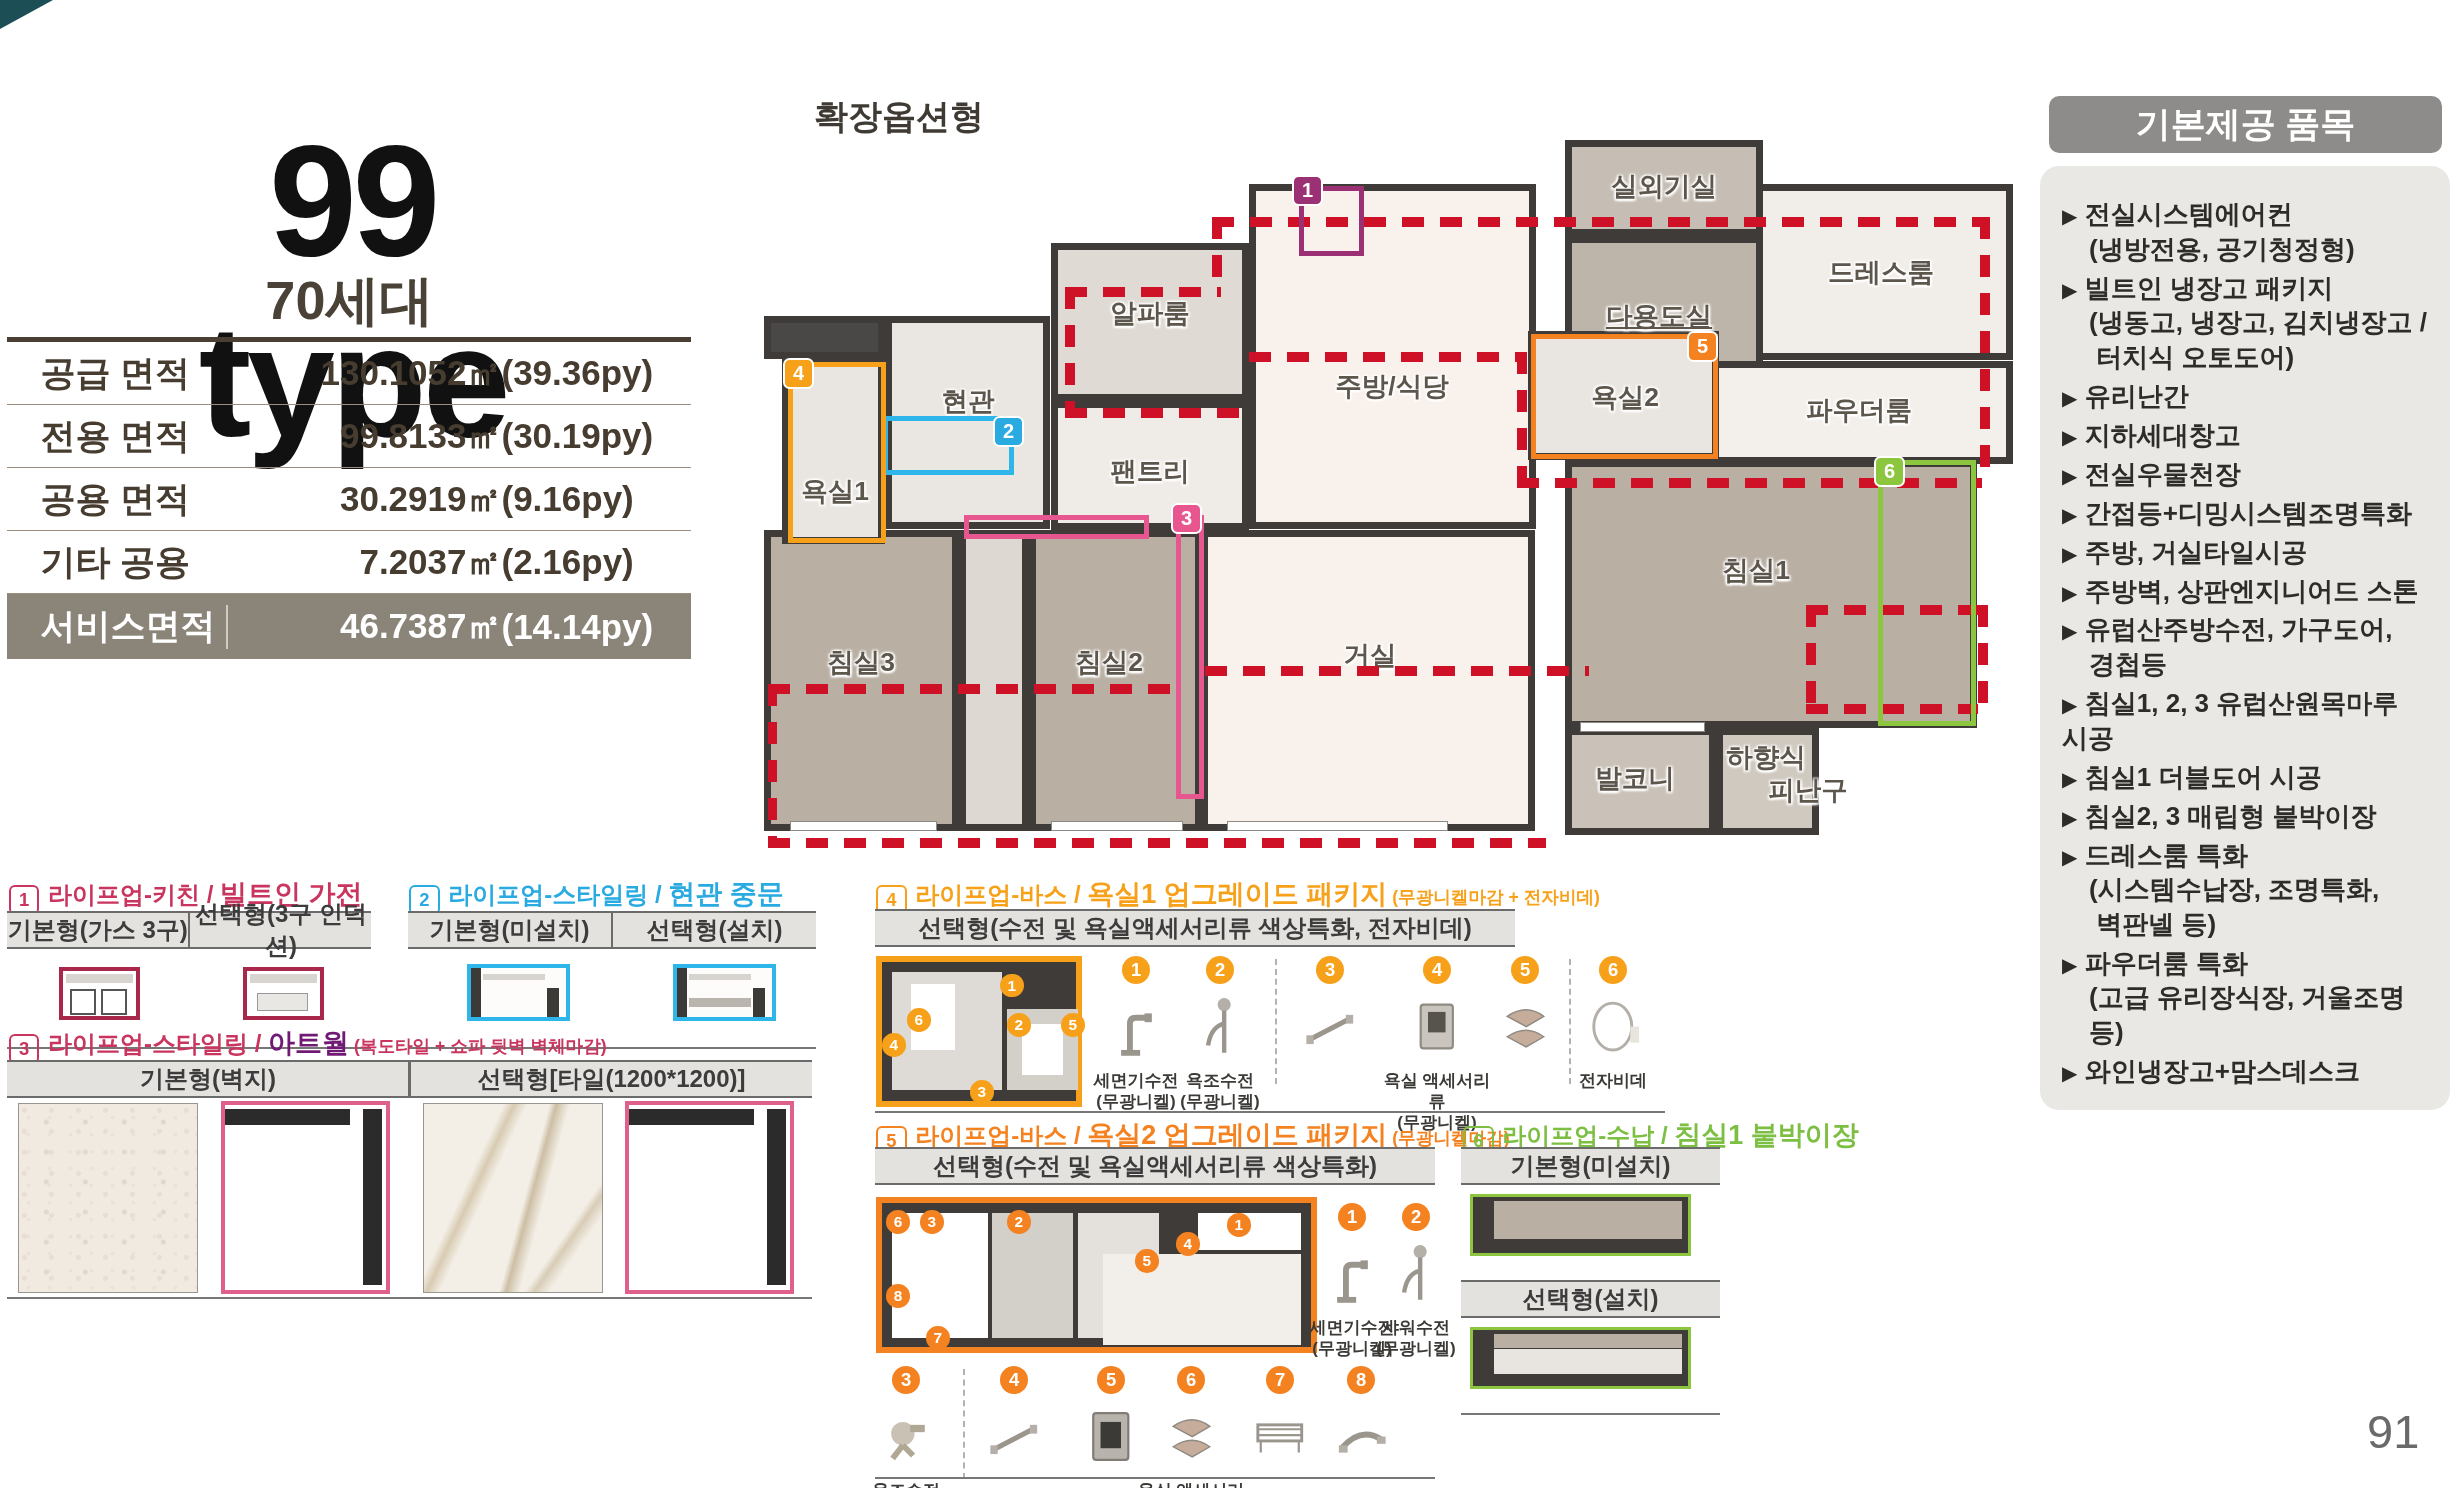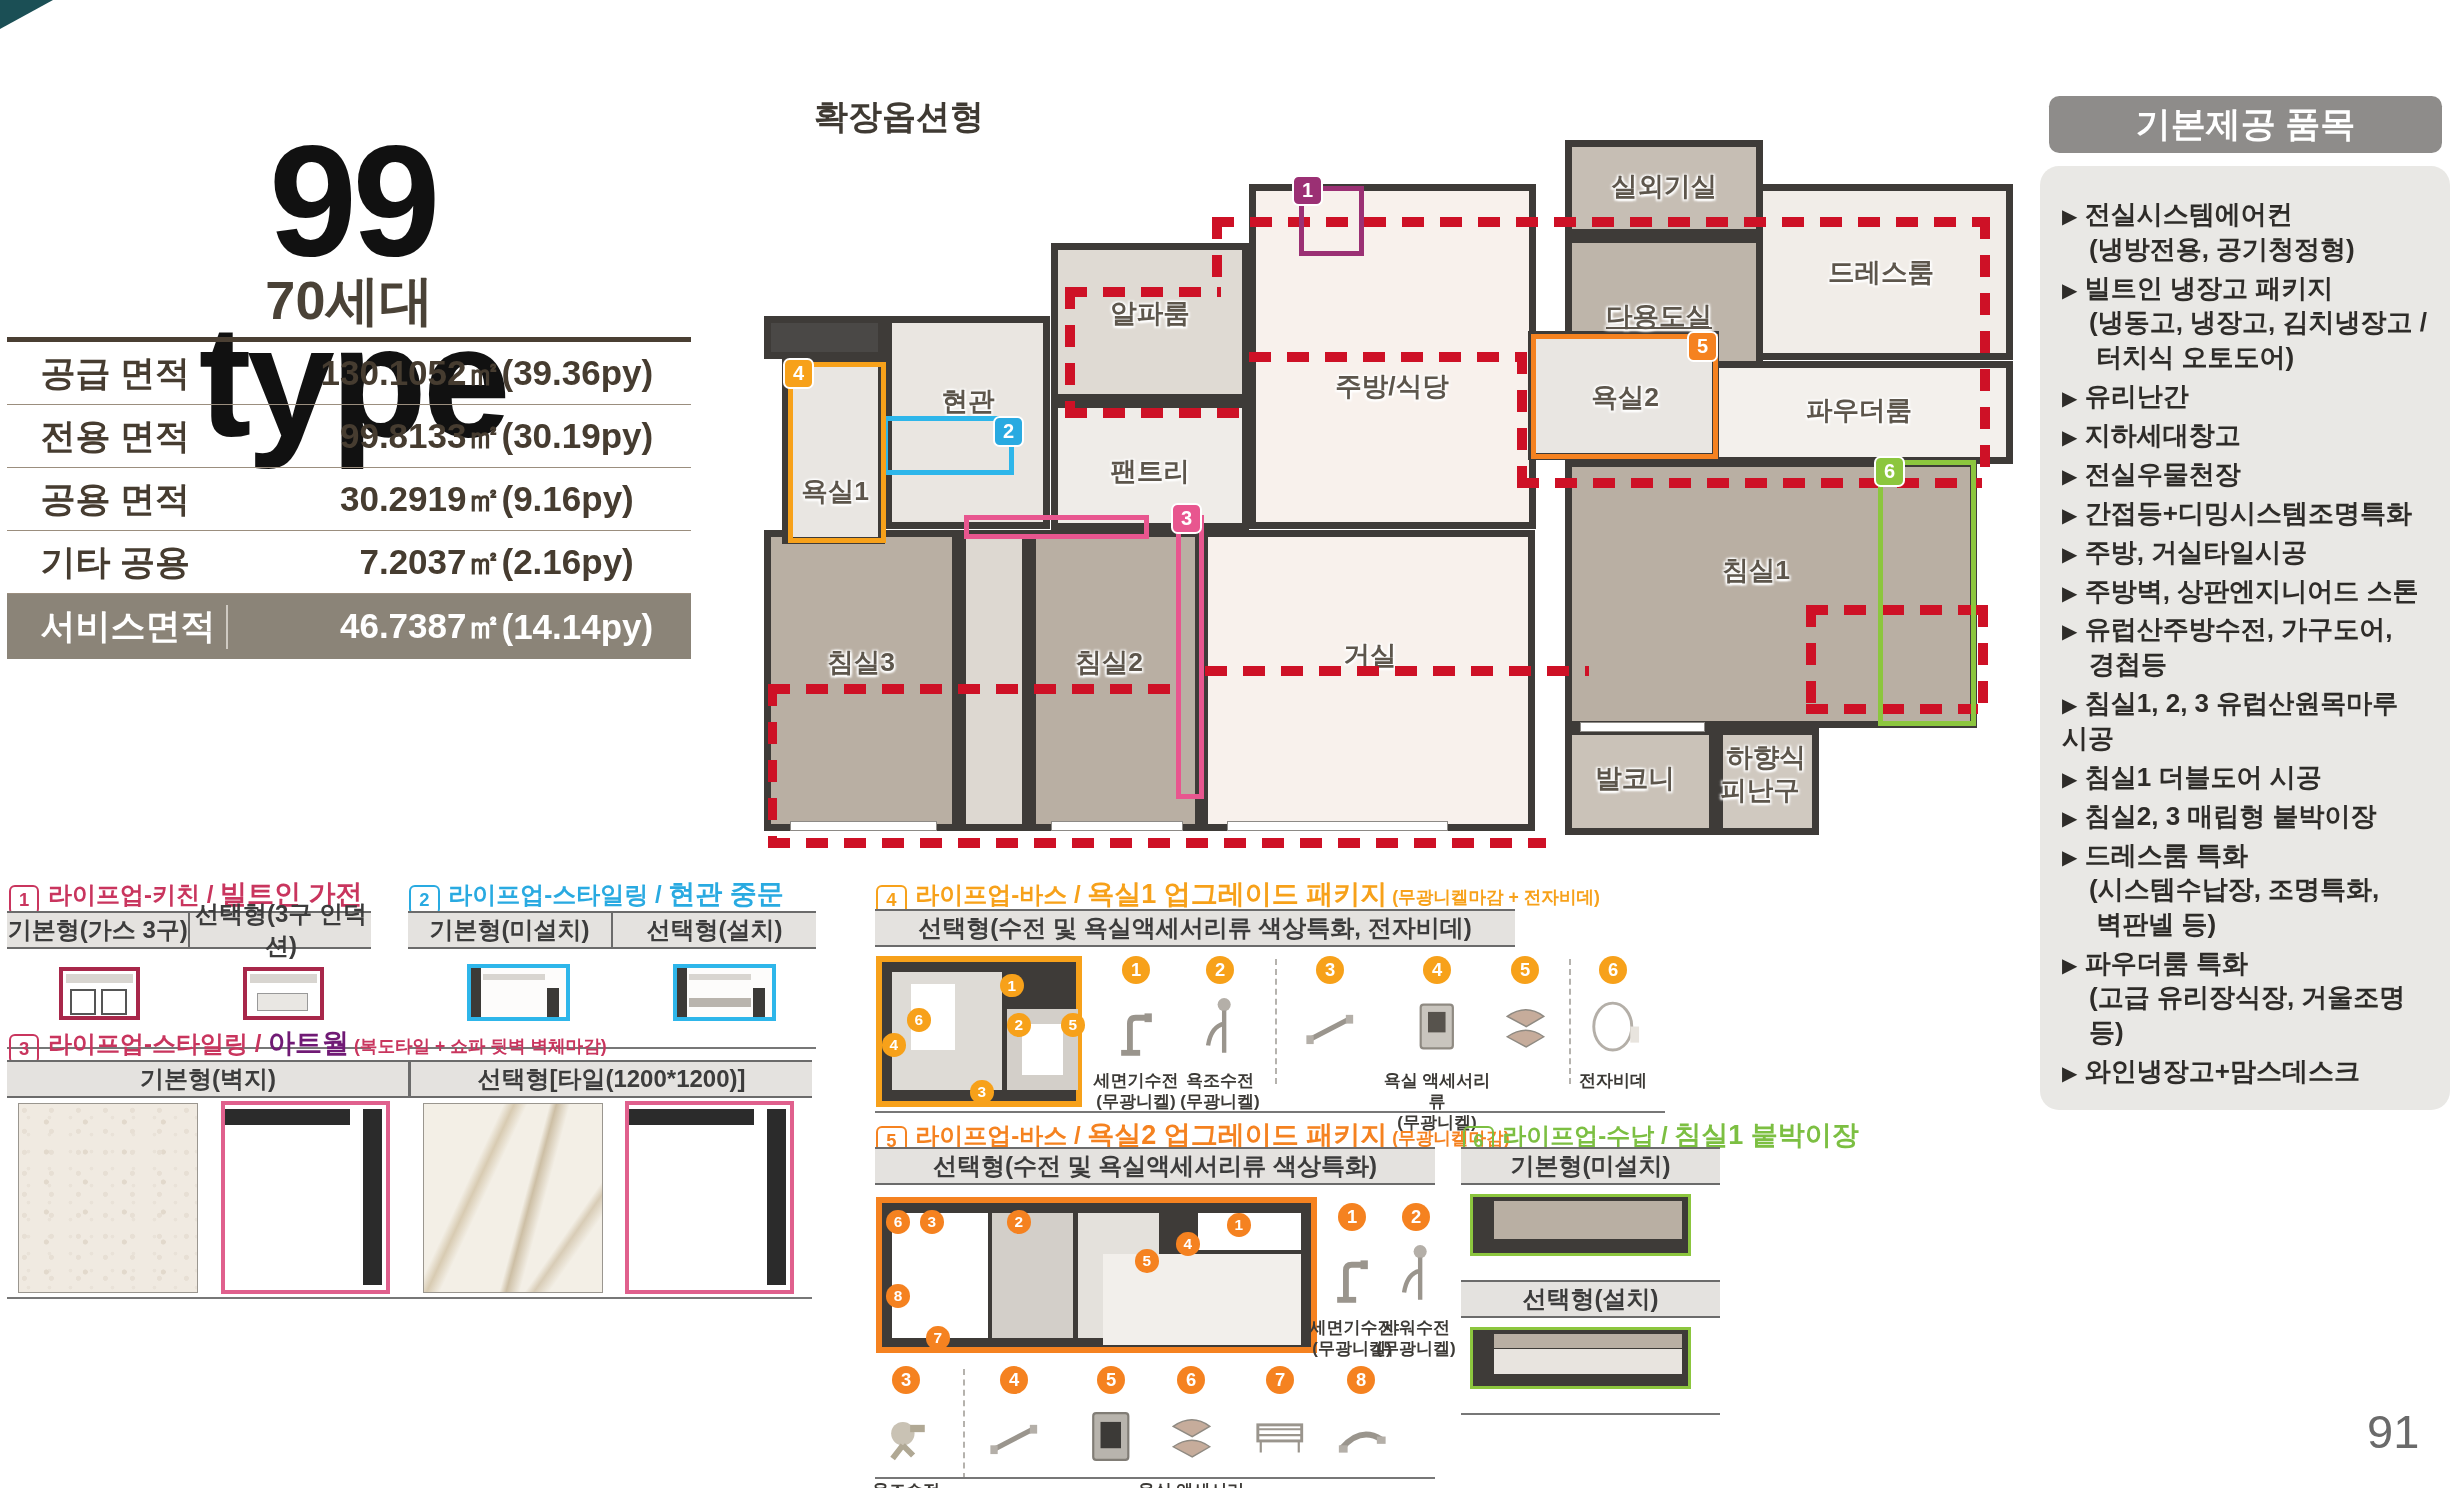--- a/index.html
+++ b/index.html
@@ -181,21 +181,21 @@
     <div class="rlabel" style="left: 1117px; top: 132px;">드레스룸</div>
     <div class="rlabel" style="left: 861px; top: 257px;">욕실2</div>
     <div class="rlabel" style="left: 1095px; top: 270px;">파우더룸</div>
     <div class="rlabel" style="left: 992px; top: 430px;">침실1</div>
     <div class="rlabel" style="left: 71px; top: 351px;">욕실1</div>
     <div class="rlabel" style="left: 97px; top: 522px;">침실3</div>
     <div class="rlabel" style="left: 345px; top: 522px;">침실2</div>
     <div class="rlabel" style="left: 606px; top: 515px;">거실</div>
     <div class="rlabel" style="left: 871px; top: 638px;">발코니</div>
     <div class="rlabel" style="left: 1002px; top: 617px;">하향식</div>
-    <div class="rlabel" style="left: 996px; top: 650px;">피난구</div>
+    <div class="rlabel" style="left: 1044px; top: 650px;">피난구</div>
   </div>
 
 <div class="abs" id="provided-pill">기본제공 품목</div>
 <div class="abs" id="provided-box">
     <div class="pitem"><span class="tri">▶</span>전실시스템에어컨<span class="cont">(냉방전용, 공기청정형)</span></div>
     <div class="pitem"><span class="tri">▶</span>빌트인 냉장고 패키지<span class="cont">(냉동고, 냉장고, 김치냉장고 /</span><span class="cont">&nbsp;터치식 오토도어)</span></div>
     <div class="pitem"><span class="tri">▶</span>유리난간</div>
     <div class="pitem"><span class="tri">▶</span>지하세대창고</div>
     <div class="pitem"><span class="tri">▶</span>전실우물천장</div>
     <div class="pitem"><span class="tri">▶</span>간접등+디밍시스템조명특화</div>

